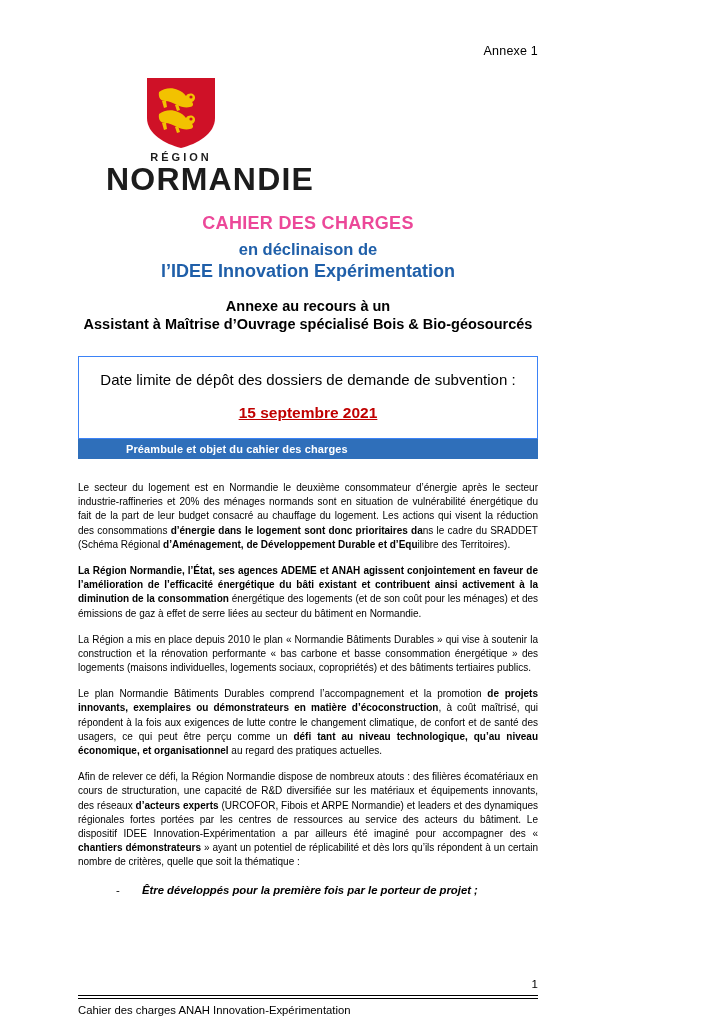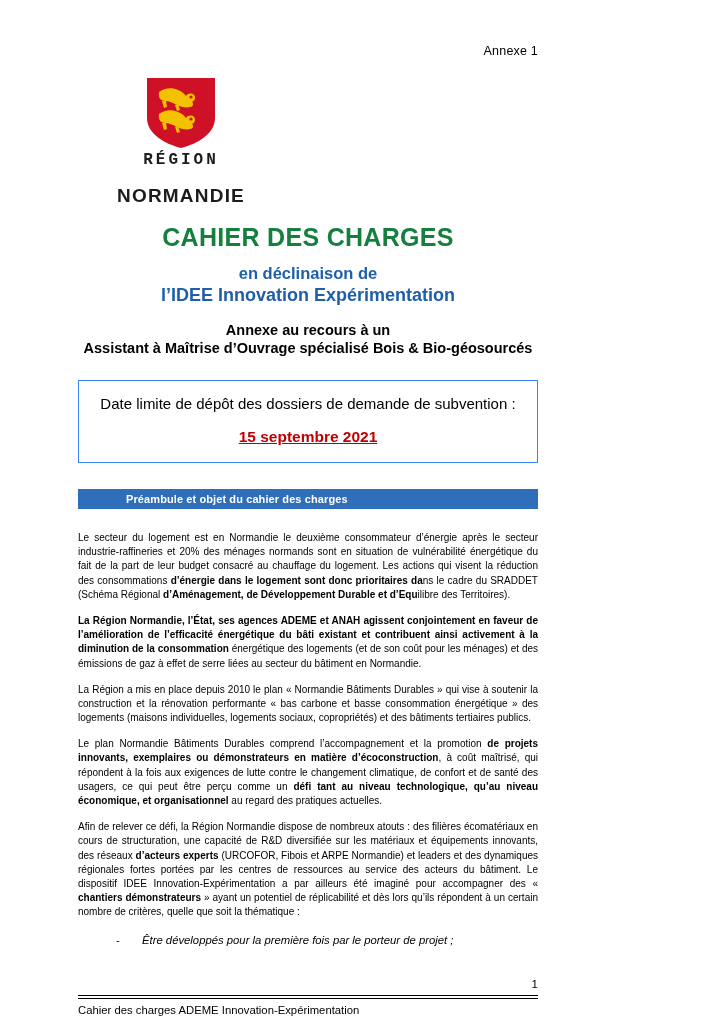--- a/index.html
+++ b/index.html
@@ -39,50 +39,50 @@
   }
   .shield {
     display: block;
   }
   .logo-text {
     text-align: center;
     margin-top: 2px;
     line-height: 1;
   }
   .logo-region {
-    font-family: Liberation Mono, monospace;
-    font-size: 16px;
+    font-family: Liberation Sans, sans-serif;
+    font-size: 11px;
     letter-spacing: 3px;
     color: #1c1c1c;
     font-weight: bold;
   }
   .logo-normandie {
     font-family: "Liberation Sans", sans-serif;
-    font-size: 19px;
+    font-size: 32px;
     font-weight: bold;
     letter-spacing: 1.2px;
     color: #1c1c1c;
-    margin-top: 18px;
+    margin-top: 0;
   }
   
   .title-block {
     text-align: center;
     margin-top: 18px;
   }
   .t1 {
-    color: #15803d;
-    font-size: 25px;
+    color: #ec4899;
+    font-size: 18px;
     font-weight: bold;
     letter-spacing: .3px;
   }
   .t2 {
     color: #1f5fa9;
     font-size: 16.5px;
     font-weight: bold;
-    margin-top: 12px;
+    margin-top: 6px;
   }
   .t3 {
     color: #1f5fa9;
     font-size: 18px;
     font-weight: bold;
     margin-top: 2px;
   }
   .t4 {
     color: #000;
     font-size: 14.5px;
@@ -108,21 +108,20 @@
   }
   .deadline-date {
     margin-top: 16px;
     font-size: 15.5px;
     font-weight: bold;
     color: #c00000;
     text-decoration: underline;
   }
   
   .section-bar {
-    margin-top: 26px;
     background: #2f6fba;
     color: #ffffff;
     font-size: 11px;
     font-weight: bold;
     padding: 4px 0 4px 48px;
     letter-spacing: .1px;
   }
   
   .body {
     margin-top: 22px;
@@ -142,20 +141,21 @@
     gap: 18px;
     font-size: 11.3px;
     line-height: 1.42;
     padding-left: 38px;
   }
   .dash-item .dash {
     width: 8px;
   }
   .dash-item .txt {
     font-style: italic;
+    font-weight: bold;
   }
   
   .page-number {
     position: absolute;
     right: 78px;
     bottom: 40px;
     font-size: 11.5px;
   }
   .footer {
     position: absolute;
@@ -233,15 +233,15 @@
     <p>Afin de relever ce défi, la Région Normandie dispose de nombreux atouts : des filières écomatériaux en cours de structuration, une capacité de R&amp;D diversifiée sur les matériaux et équipements innovants, des réseaux <b>d’acteurs experts</b> (URCOFOR, Fibois et ARPE Normandie) et leaders et des dynamiques régionales fortes portées par les centres de ressources au service des acteurs du bâtiment. Le dispositif IDEE Innovation-Expérimentation a par ailleurs été imaginé pour accompagner des « <b>chantiers démonstrateurs</b> » ayant un potentiel de réplicabilité et dès lors qu’ils répondent à un certain nombre de critères, quelle que soit la thématique :</p>
 
     <div class="dash-item">
       <span class="dash">-</span>
       <span class="txt">Être développés pour la première fois par le porteur de projet ;</span>
     </div>
   </div>
 
   <div class="page-number">1</div>
   <div class="footer-line"></div>
-  <div class="footer">Cahier des charges ADEME Innovation-Expérimentation</div>
+  <div class="footer">Cahier des charges ANAH Innovation-Expérimentation</div>
 
 </div>
 
 </body></html>

